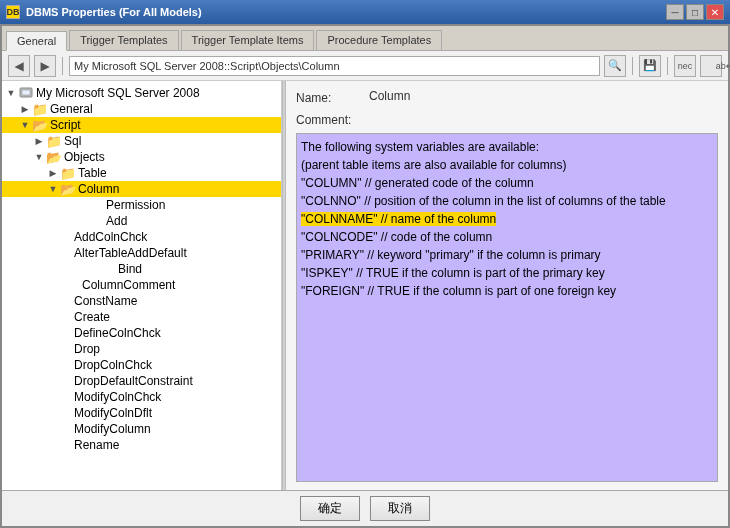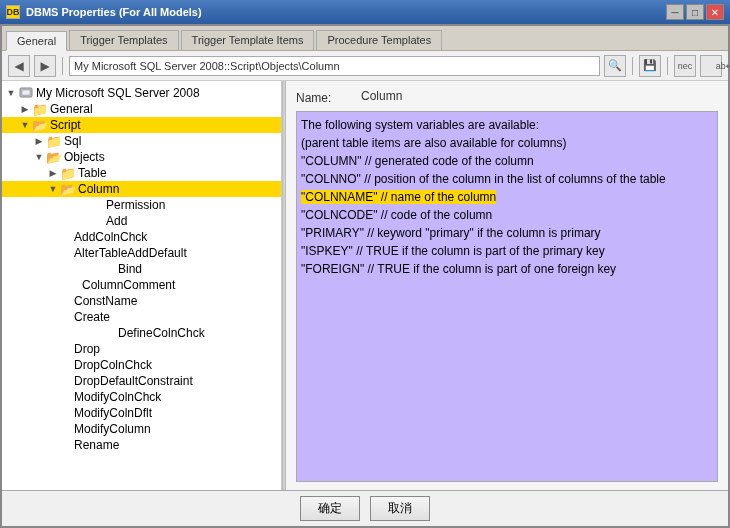--- a/index.html
+++ b/index.html
@@ -214,20 +214,21 @@
       background: #f5f5f5;
       padding: 8px 10px;
       display: flex;
       flex-direction: column;
       gap: 6px;
       overflow: hidden;
     }
     .field-row {
       display: flex;
       align-items: flex-start;
+      gap: 8px;
     }
     .field-label {
       width: 65px;
       font-size: 12px;
       color: #333;
       flex-shrink: 0;
       padding-top: 2px;
     }
     .field-value {
       font-size: 12px;
@@ -416,21 +417,21 @@
         </div>
         <div class="tree-item" style="padding-left:72px;margin-left:8px;">
           <span class="tree-label">ColumnComment</span>
         </div>
         <div class="tree-item" style="padding-left:72px;">
           <span class="tree-label">ConstName</span>
         </div>
         <div class="tree-item" style="padding-left:72px;">
           <span class="tree-label">Create</span>
         </div>
-        <div class="tree-item" style="padding-left:72px;margin-left:44px;">
+        <div class="tree-item" style="padding-left:72px;">
           <span class="tree-label">DefineColnChck</span>
         </div>
         <div class="tree-item" style="padding-left:72px;">
           <span class="tree-label">Drop</span>
         </div>
         <div class="tree-item" style="padding-left:72px;">
           <span class="tree-label">DropColnChck</span>
         </div>
         <div class="tree-item" style="padding-left:72px;">
           <span class="tree-label">DropDefaultConstraint</span>
@@ -452,20 +453,23 @@
 
     <div class="splitter"></div>
 
     <div class="right-panel">
 
       <div class="field-row">
         <span class="field-label">Name:</span>
         <span class="field-value">Column</span>
       </div>
 
+      <div class="field-row">
+        <span class="field-label">Comment:</span>
+      </div>
 
       <div class="comment-area" id="comment-area">
       <div>The following system variables are available:</div>
           <div>(parent table items are also available for columns)</div>
           <div>"COLUMN"   // generated code of the column</div>
           <div>"COLNNO"   // position of the column in the list of columns of the table</div>
           <div><span class="highlight">"COLNNAME"  // name of the column</span></div>
           <div>"COLNCODE"  // code of the column</div>
           <div>"PRIMARY"   // keyword "primary" if the column is primary</div>
           <div>"ISPKEY"    // TRUE if the column is part of the primary key</div>

